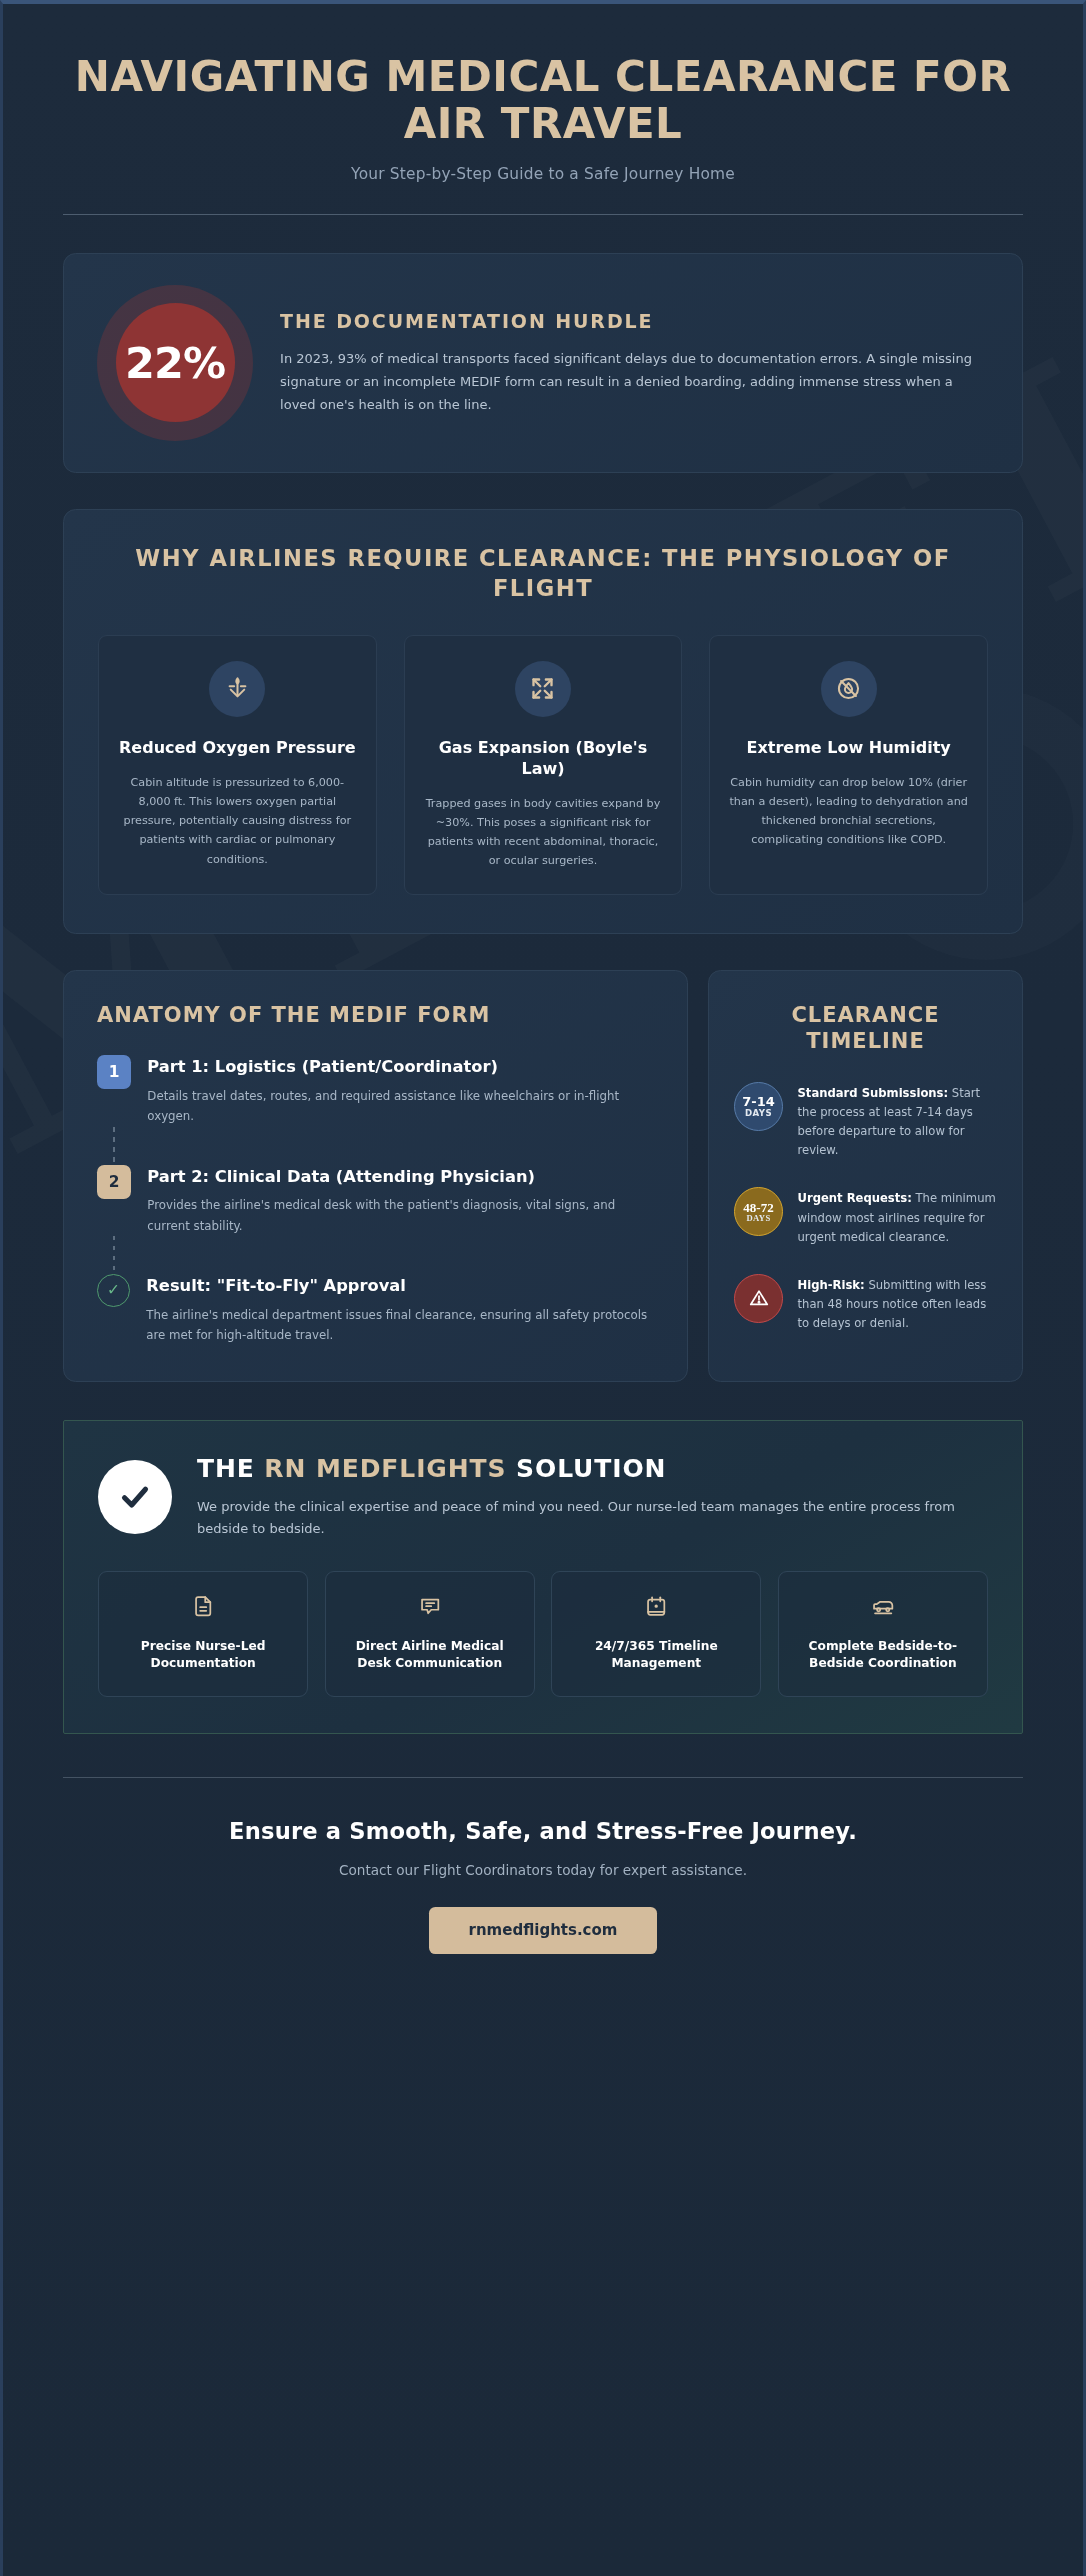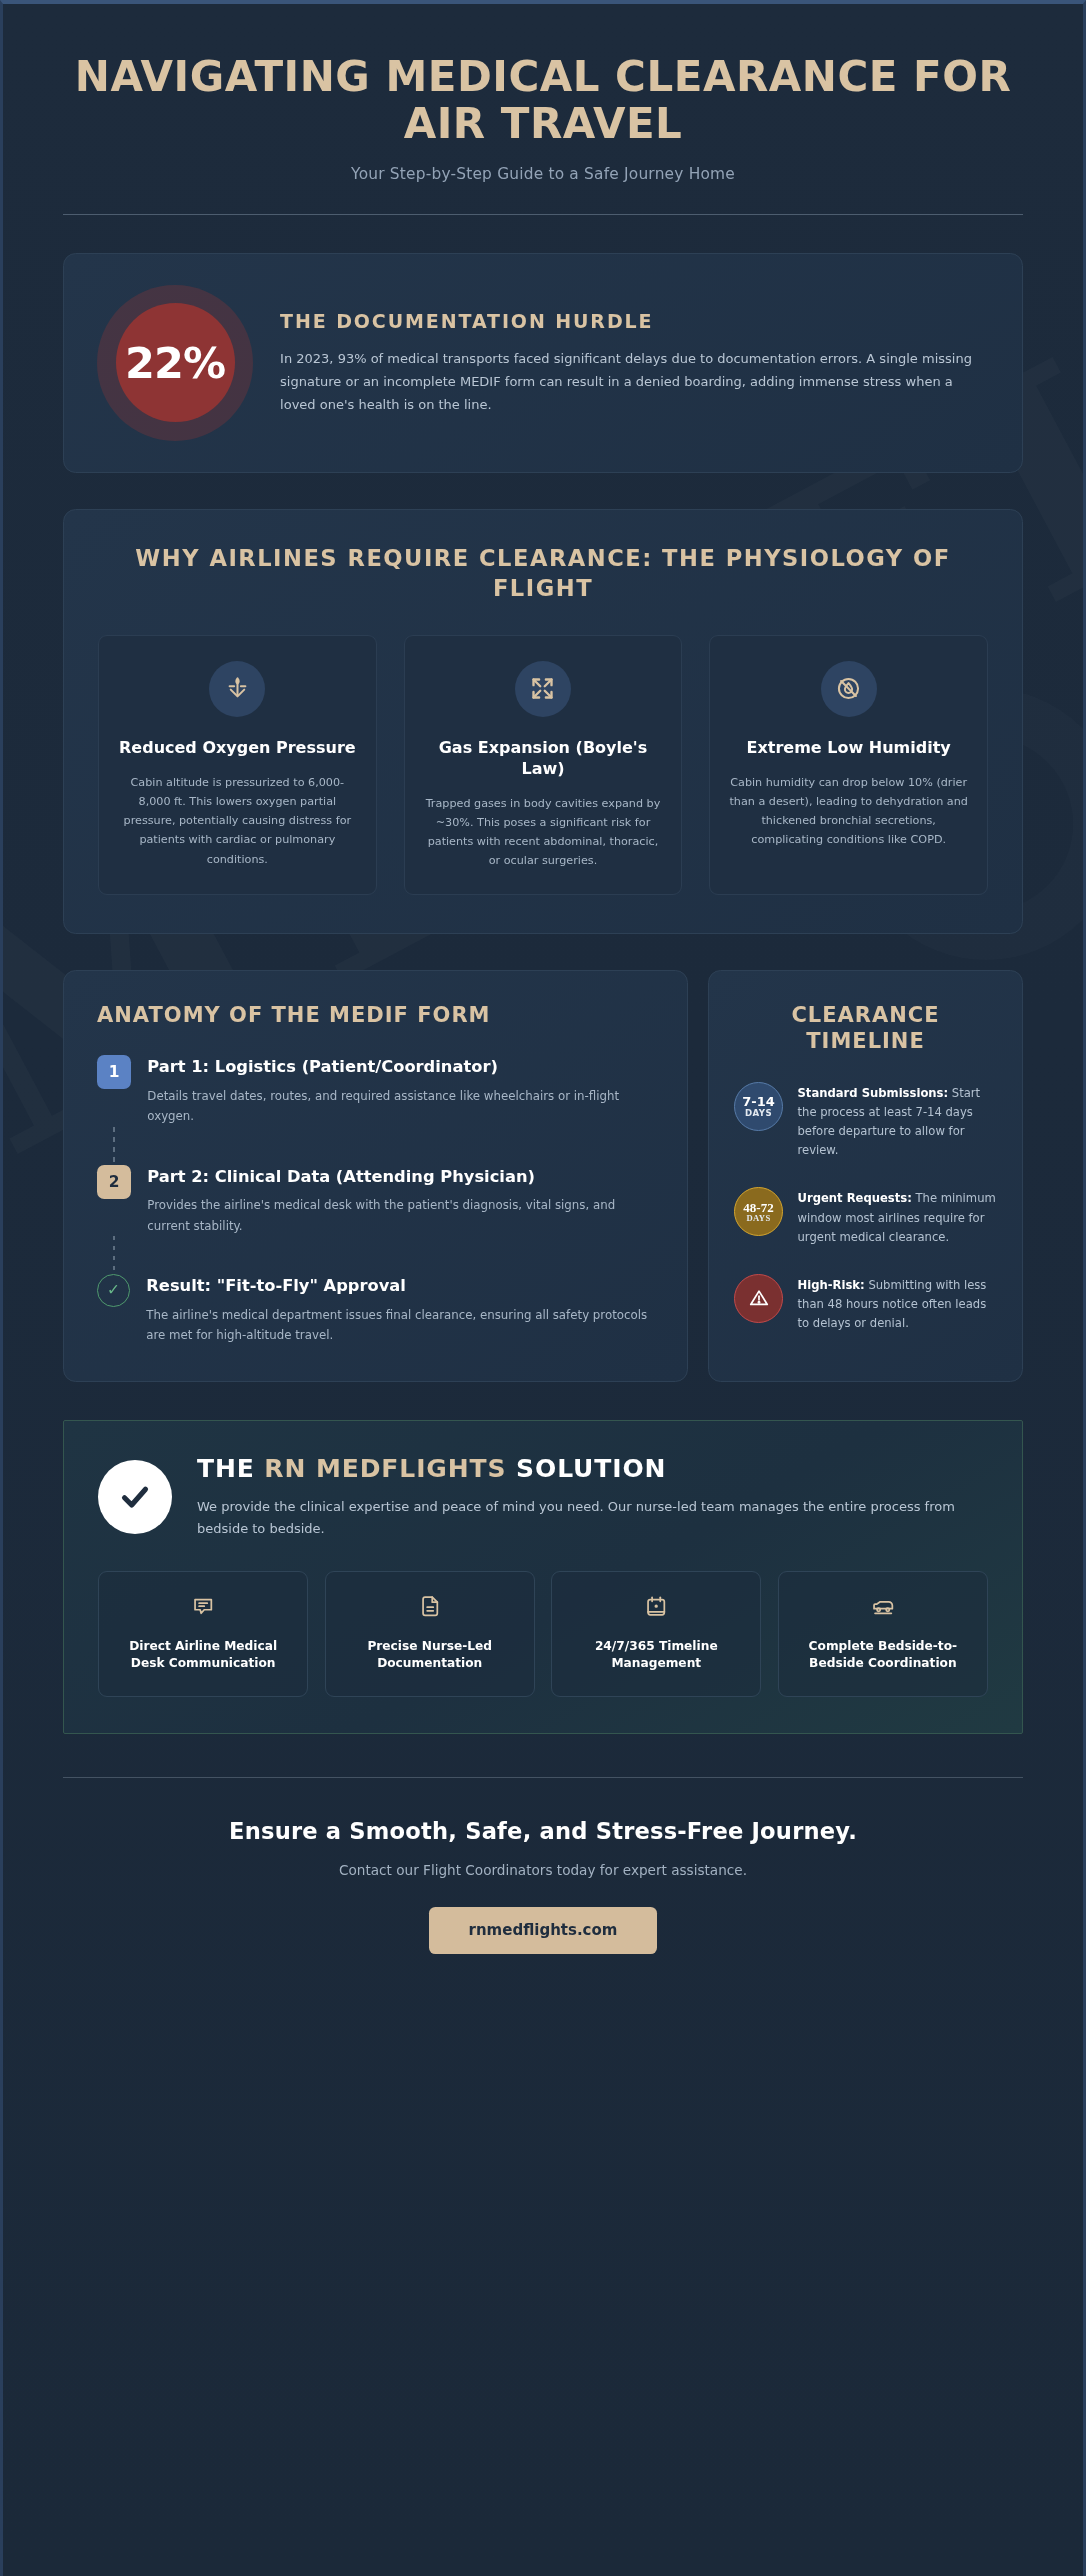--- a/index.html
+++ b/index.html
@@ -532,34 +532,34 @@
           </div>
           <div>
             <div class="solution-title"><span>THE </span><span class="brand">RN MEDFLIGHTS</span><span> SOLUTION</span></div>
             <div class="solution-text">We provide the clinical expertise and peace of mind you need. Our nurse-led team manages the entire process from bedside to bedside.</div>
           </div>
         </div>
 
         <div class="features">
           <div class="feature">
             <svg viewBox="0 0 24 24" fill="none" stroke="#d9c3a3" stroke-width="1.7" stroke-linecap="round" stroke-linejoin="round">
-              <path d="M4 5.5h16v10H13l-3 3.5-1-3.5H4z"></path>
-              <path d="M8 9h8"></path>
-                <path d="M8 12h5"></path>
-            </svg>
-            <div class="feature-label">Direct Airline Medical Desk Communication</div>
-          </div>
-          <div class="feature">
-            <svg viewBox="0 0 24 24" fill="none" stroke="#d9c3a3" stroke-width="1.7" stroke-linecap="round" stroke-linejoin="round">
               <path d="M14 3H7a2 2 0 0 0-2 2v14a2 2 0 0 0 2 2h10a2 2 0 0 0 2-2V8z"></path>
               <path d="M14 3v5h5"></path>
                 <path d="M9 13h6"></path>
                 <path d="M9 16.5h6"></path>
             </svg>
             <div class="feature-label">Precise Nurse-Led Documentation</div>
+          </div>
+          <div class="feature">
+            <svg viewBox="0 0 24 24" fill="none" stroke="#d9c3a3" stroke-width="1.7" stroke-linecap="round" stroke-linejoin="round">
+              <path d="M4 5.5h16v10H13l-3 3.5-1-3.5H4z"></path>
+              <path d="M8 9h8"></path>
+                <path d="M8 12h5"></path>
+            </svg>
+            <div class="feature-label">Direct Airline Medical Desk Communication</div>
           </div>
           <div class="feature">
             <svg viewBox="0 0 24 24" fill="none" stroke="#d9c3a3" stroke-width="1.7" stroke-linecap="round" stroke-linejoin="round">
               <rect x="4" y="5.5" width="16" height="15" rx="2.2"></rect>
               <path d="M8 3.2v4"></path>
                 <path d="M16 3.2v4"></path>
                 <path d="M4 17.5h16"></path>
               <circle cx="12" cy="12" r="0.8" fill="#d9c3a3"></circle>
             </svg>
             <div class="feature-label">24/7/365 Timeline Management</div>

